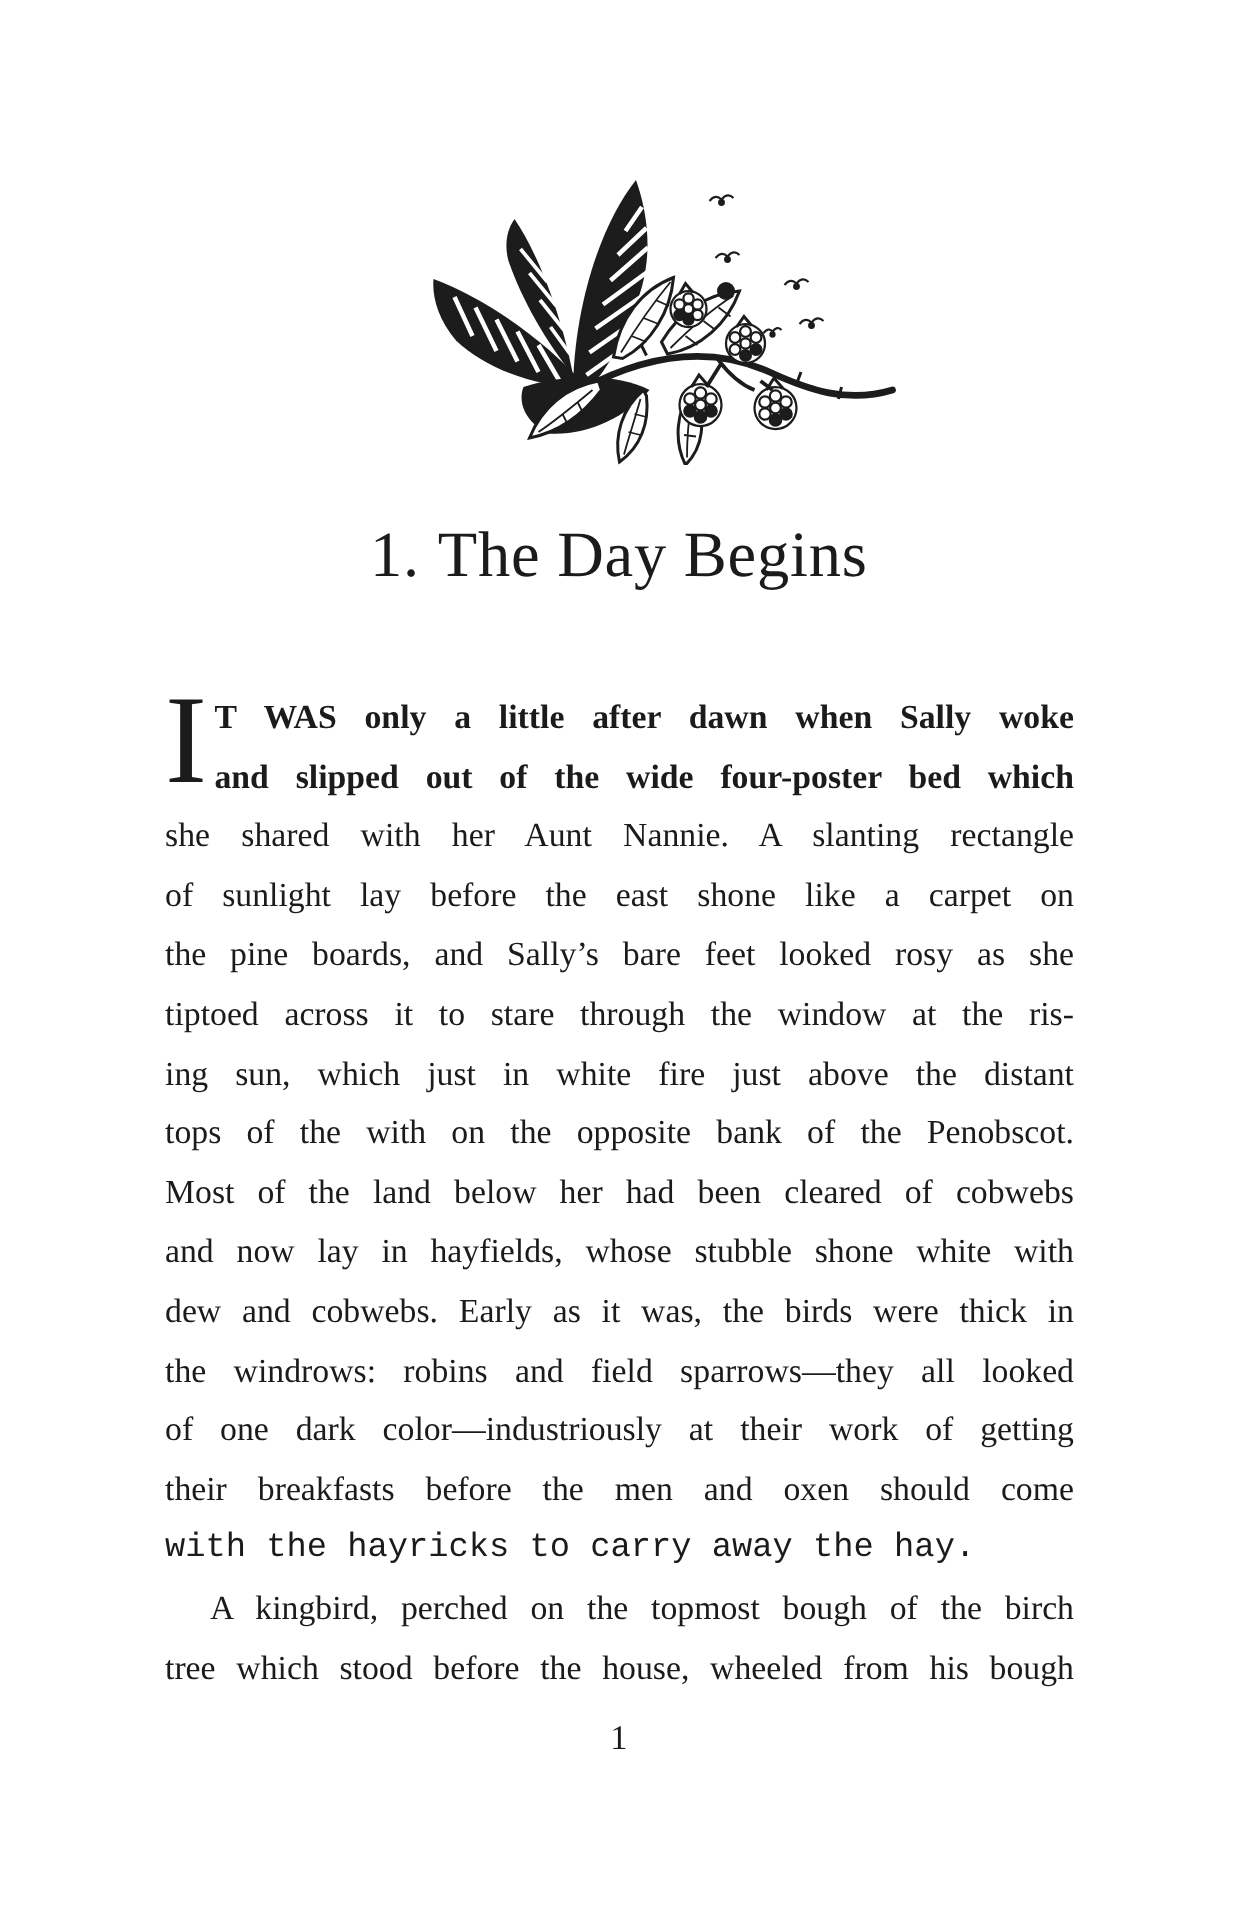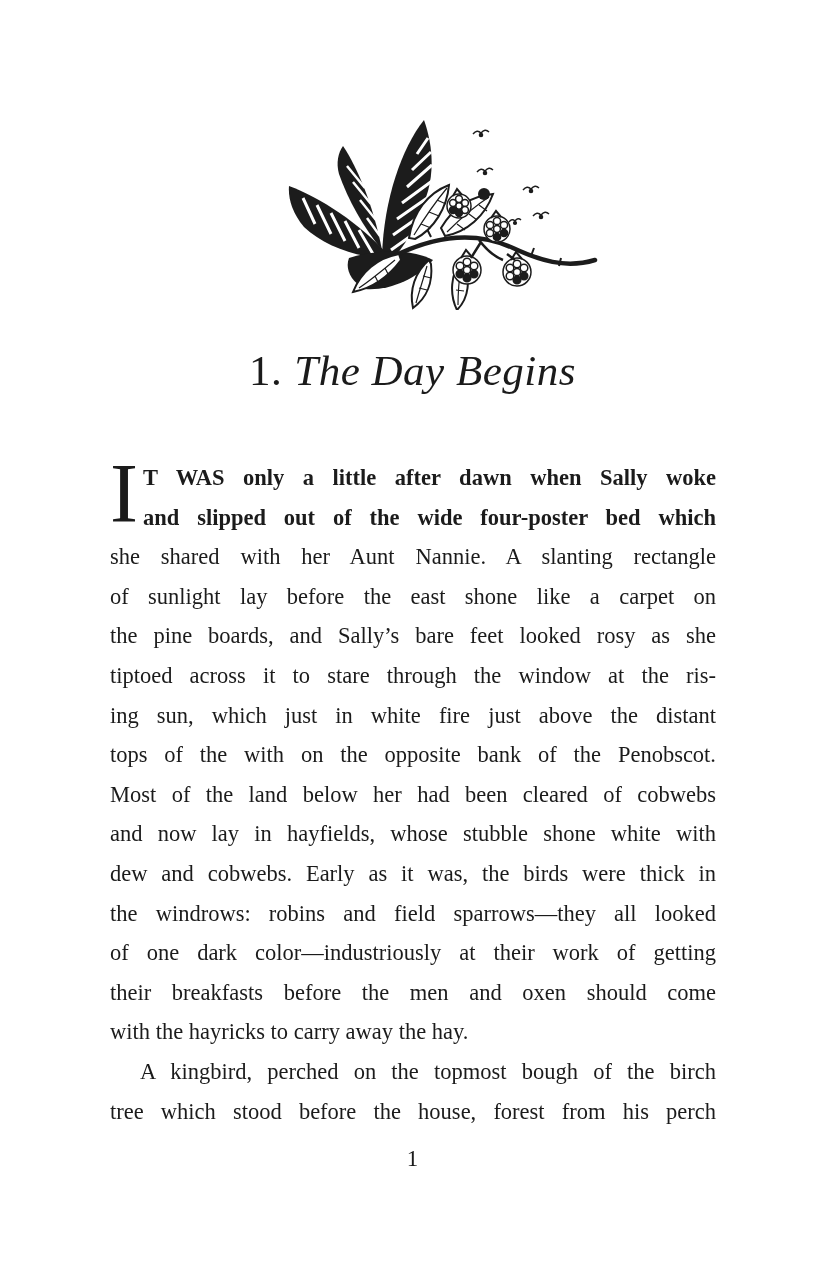--- a/index.html
+++ b/index.html
@@ -24,21 +24,21 @@
     top: 344px;
     left: 0;
     width: 825px;
     text-align: center;
     font-size: 43px;
     line-height: 54px;
     letter-spacing: 0.5px;
     white-space: nowrap;
   }
   .chapter-heading .num { font-style: normal; }
-  .chapter-heading .ttl { font-style: italic; margin-left: 12px; }
+  .chapter-heading .ttl { margin-left: 12px; }
   .body-text {
     position: absolute;
     left: 110px;
     top: 458px;
     width: 606px;
     font-size: 22.5px;
     line-height: 39.6px;
   }
   .line {
     text-align: justify;
@@ -48,21 +48,21 @@
   }
   .para1-head { display: flex; align-items: flex-start; }
   .dropcap {
     font-size: 84px;
     line-height: 84px;
     margin-top: -6px;
     margin-right: 5px;
     flex: 0 0 auto;
   }
   .head-lines { flex: 1 1 auto; min-width: 0; font-weight: bold; }
-  .para1-rest .line:last-child { text-align-last: left; }
+  .para1-rest .line:last-child { text-align-last: left; font-family: Liberation Mono, monospace; }
   .para2 .line:first-child { text-indent: 30px; }
   .page-number {
     position: absolute;
     top: 1146px;
     left: 0;
     width: 825px;
     text-align: center;
     font-size: 23px;
   }
   svg .ink { stroke:#1c1c1c; }
@@ -196,19 +196,19 @@
           <div class="line">and now lay in hayfields, whose stubble shone white with</div>
           <div class="line">dew and cobwebs. Early as it was, the birds were thick in</div>
           <div class="line">the windrows: robins and field sparrows—they all looked</div>
           <div class="line">of one dark color—industriously at their work of getting</div>
           <div class="line">their breakfasts before the men and oxen should come</div>
           <div class="line">with the hayricks to carry away the hay.</div>
         </div>
     </div>
     <div class="para2">
         <div class="line">A kingbird, perched on the topmost bough of the birch</div>
-        <div class="line">tree which stood before the house, forest from his perch</div>
+        <div class="line">tree which stood before the house, wheeled from his bough</div>
       </div>
   </div>
 
   <div class="page-number">1</div>
 
 </div>
 
 </body></html>

